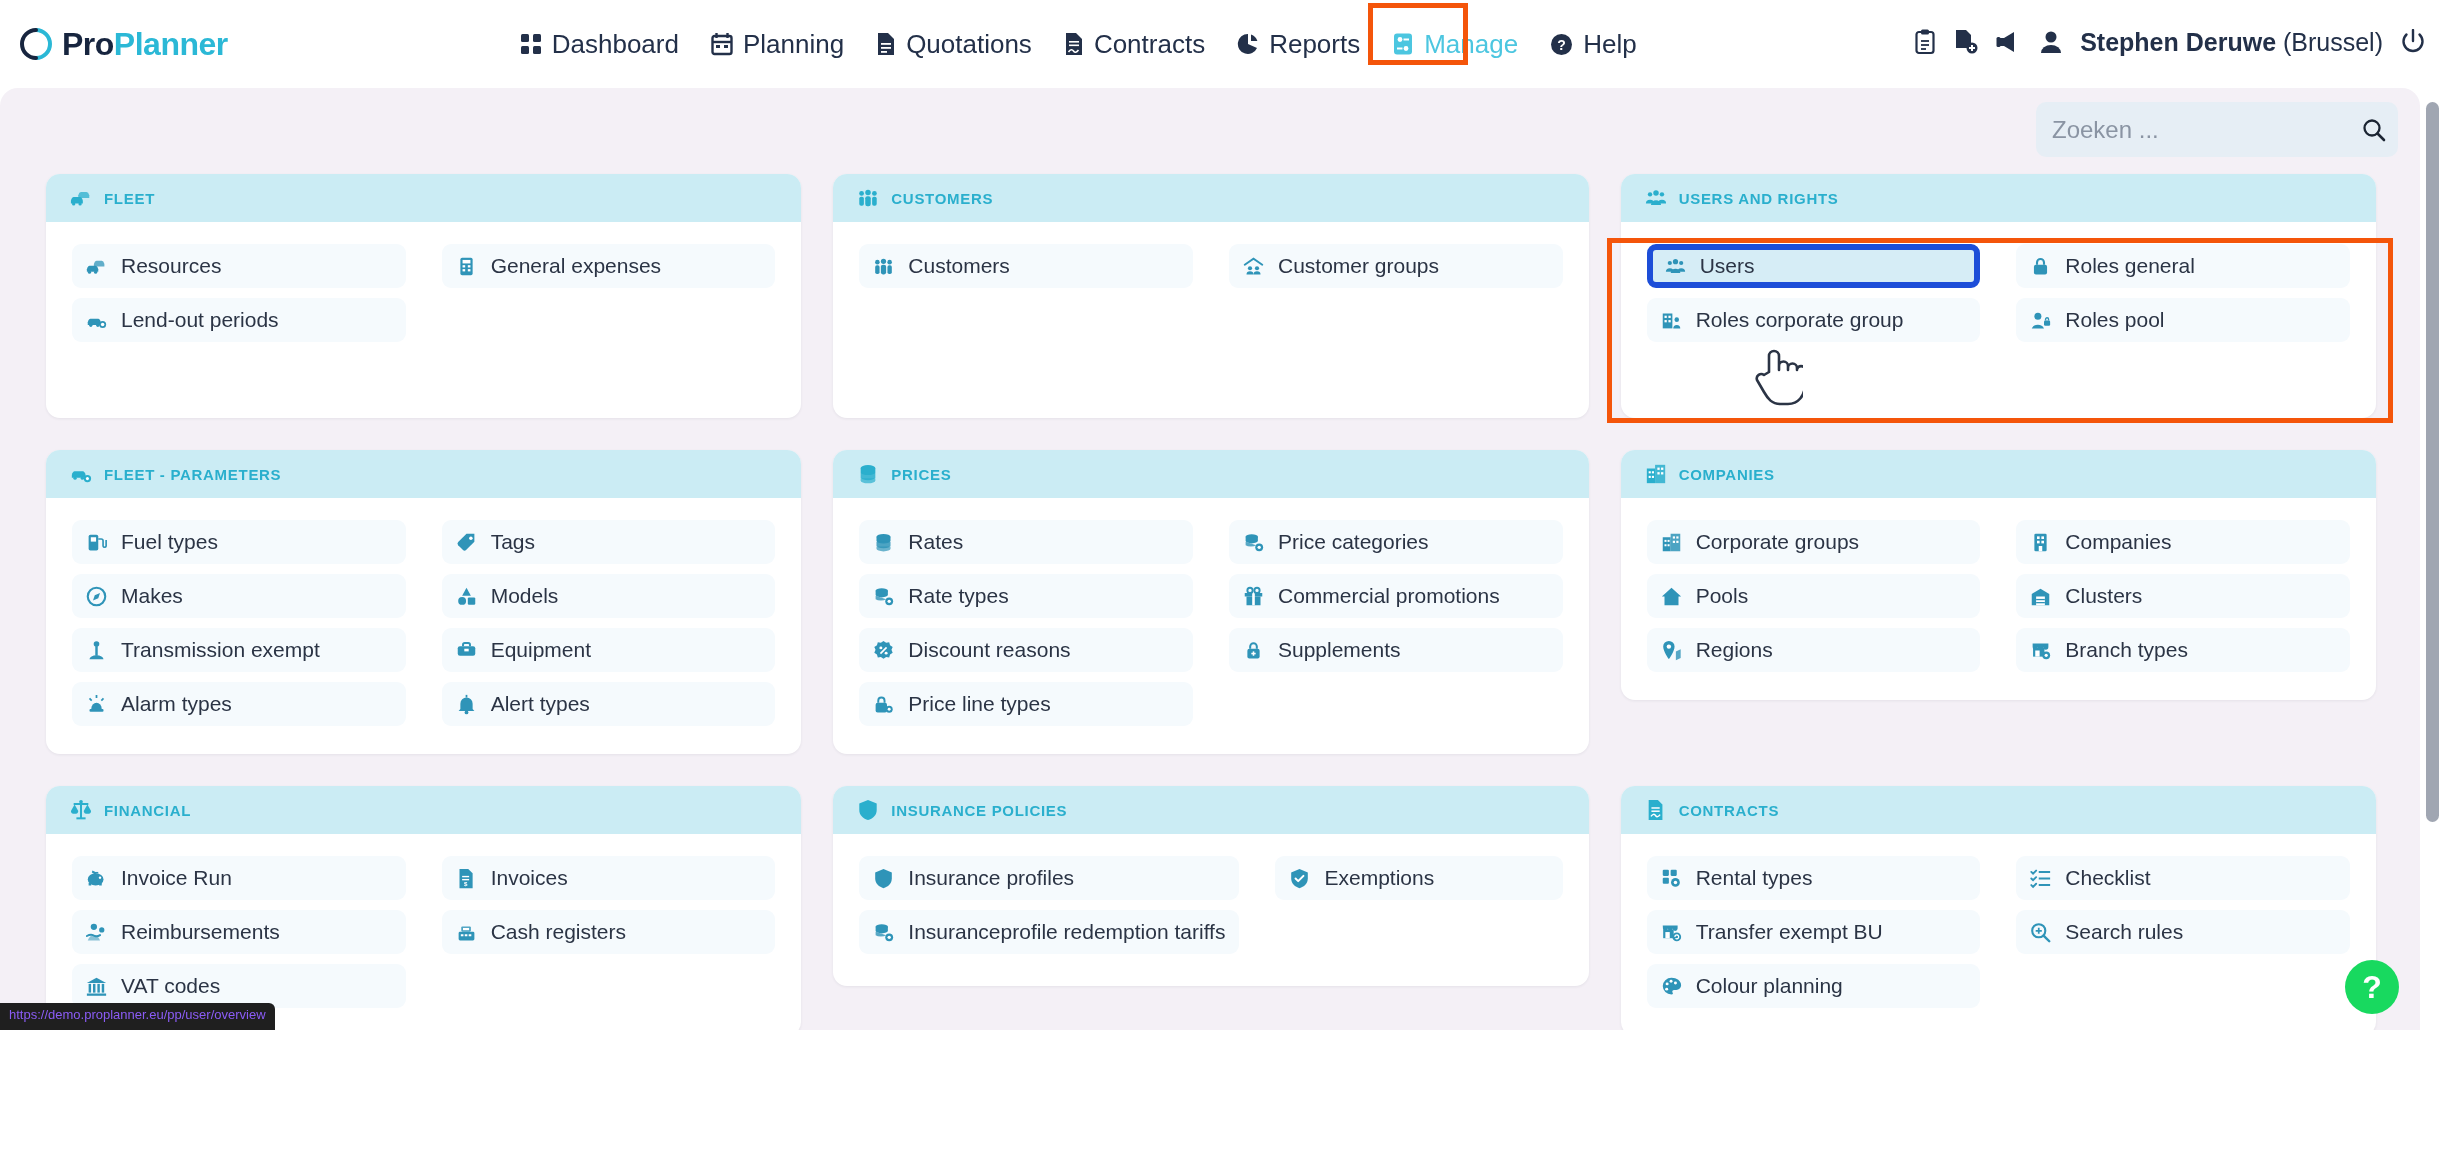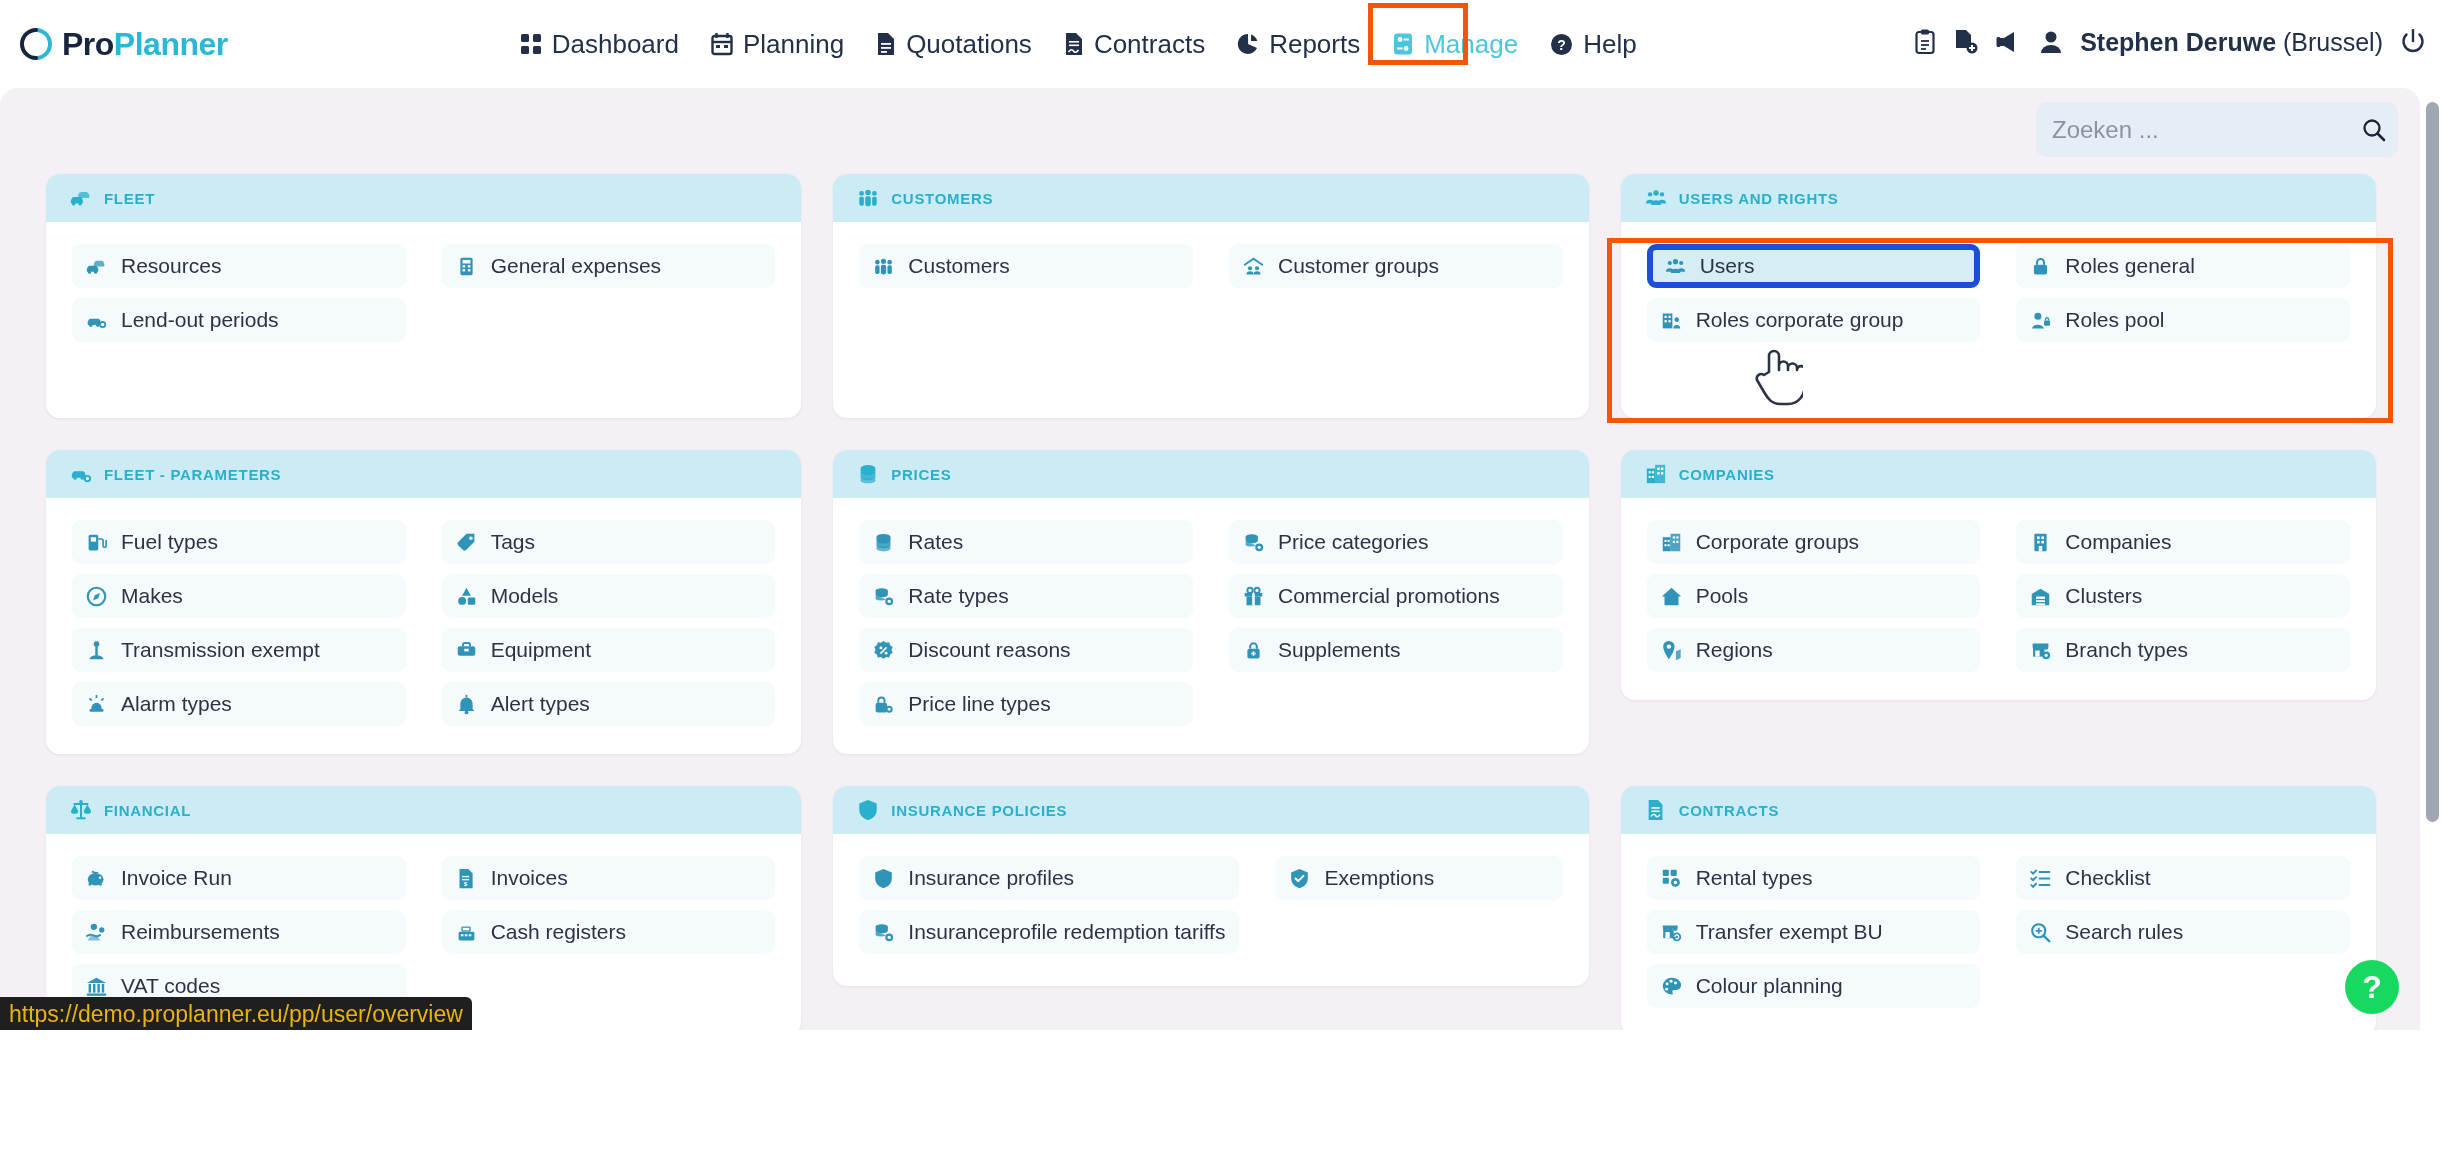--- a/index.html
+++ b/index.html
@@ -215,23 +215,23 @@
     display: flex; align-items: center; justify-content: center;
     cursor: pointer;
     z-index: 55;
   }
 
   
   #statusbar {
     position: absolute;
     left: 0; bottom: 0;
     background: #1f1f1f;
-    color: #eab308;
-    font-size: 23px;
-    padding: 4px 9px 2px 9px;
+    color: #8b5cf6;
+    font-size: 13px;
+    padding: 4px 9px 8px 9px;
     border-radius: 0 6px 0 0;
     white-space: nowrap;
     z-index: 70;
   }
 </style>
 </head>
 <body>
 
 <div id="topnav">
 

